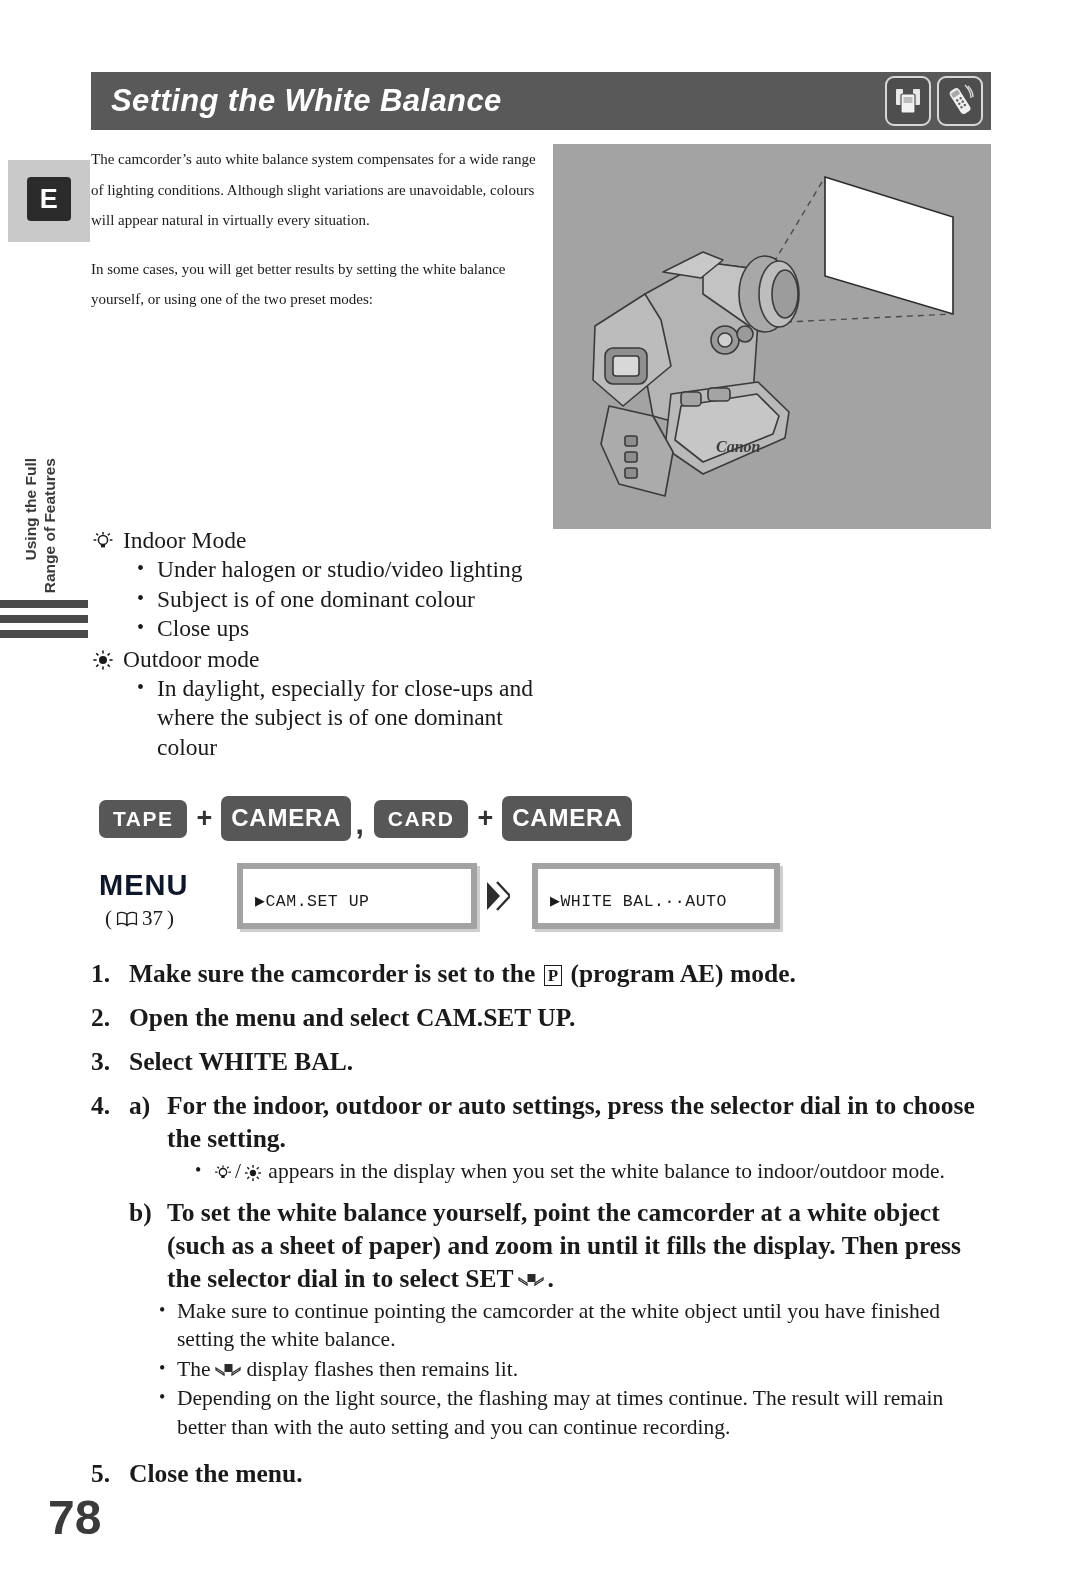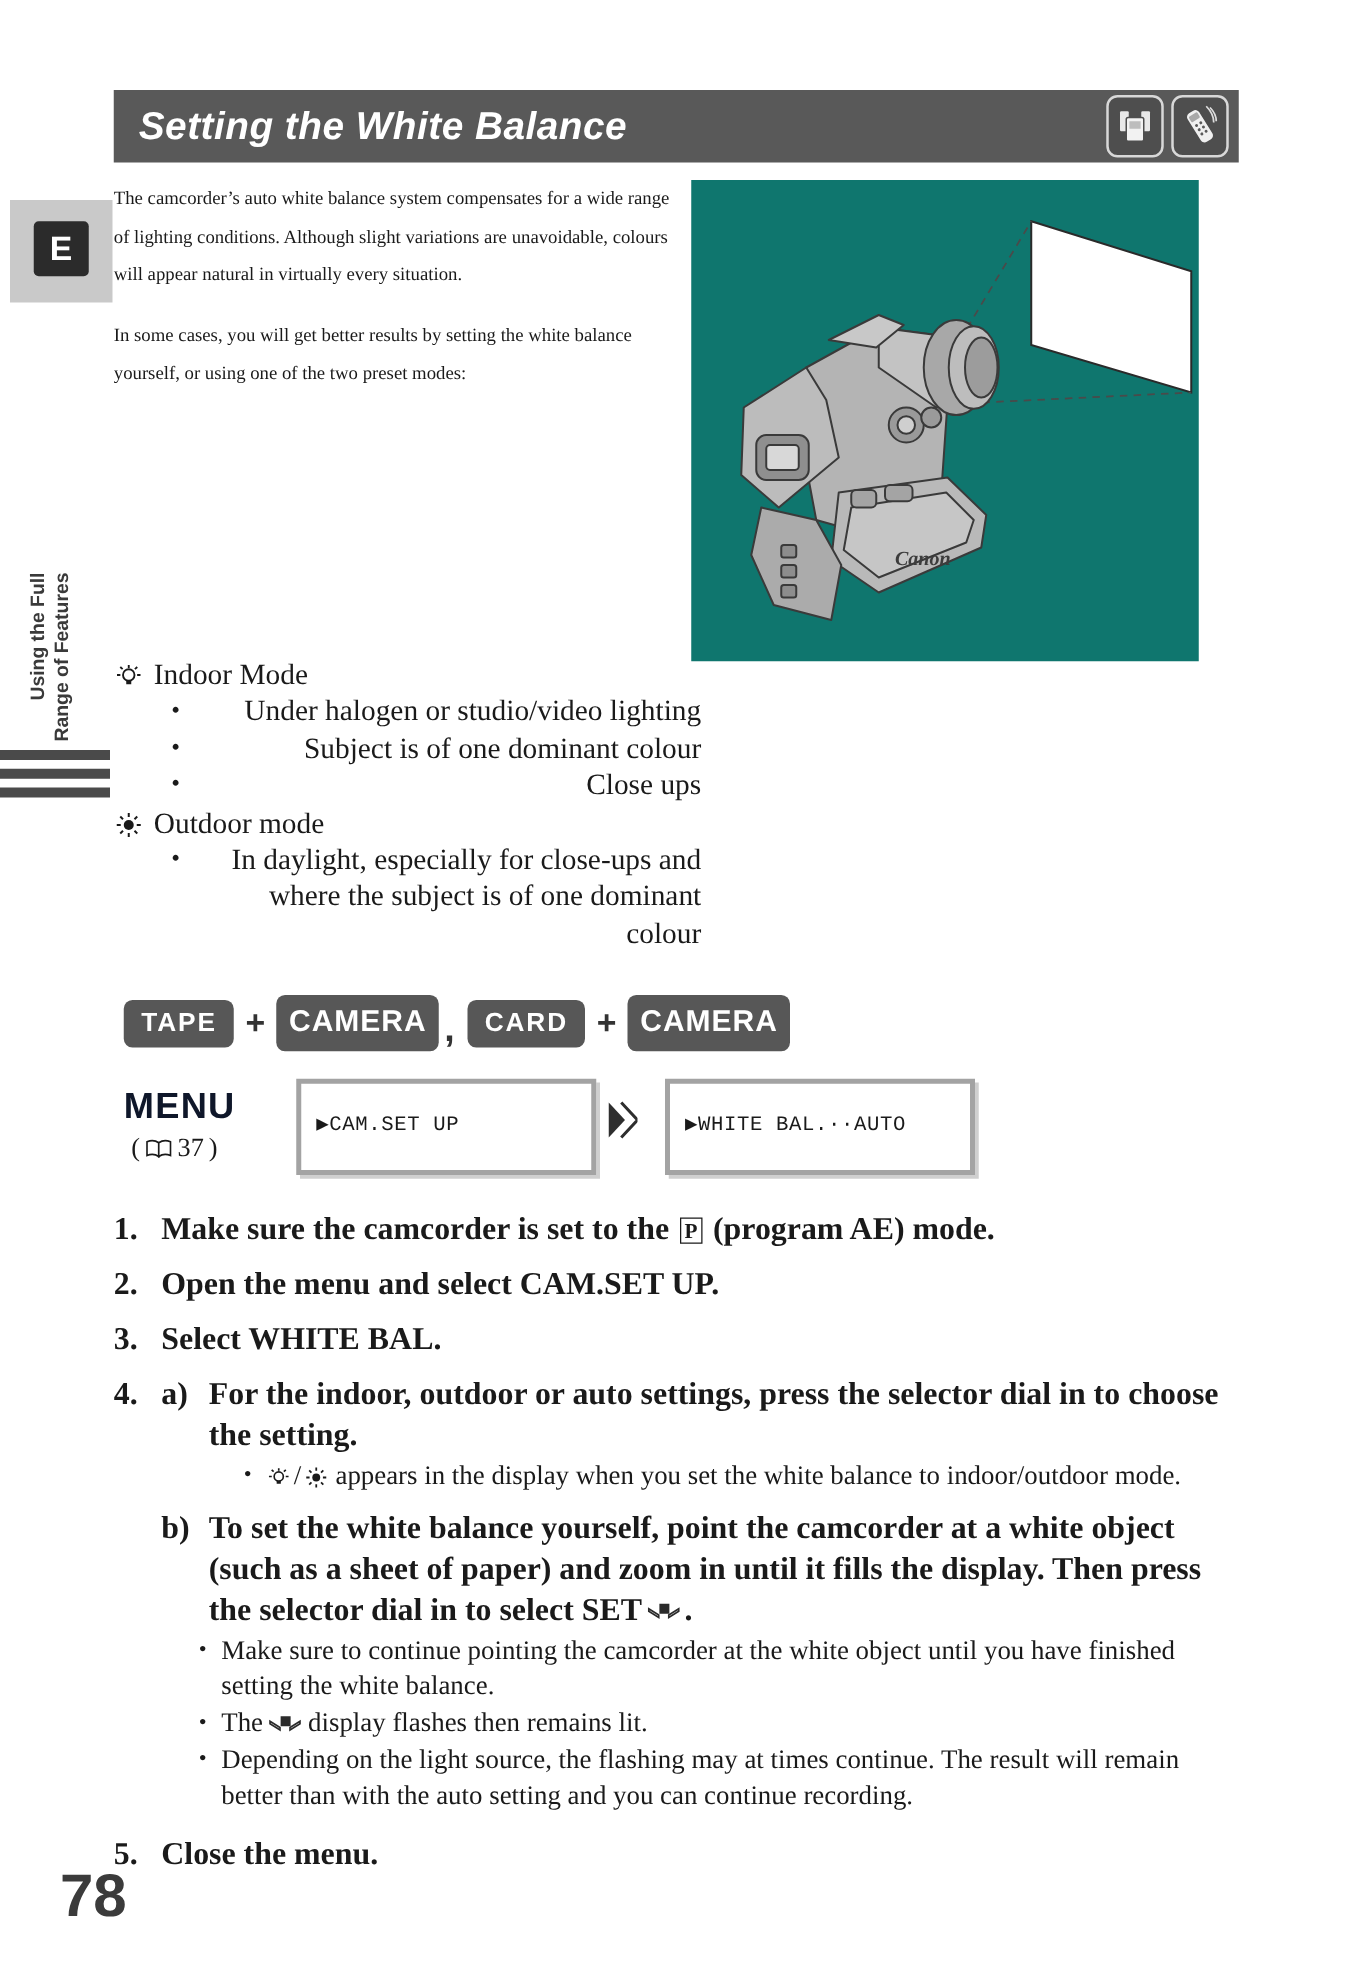--- a/index.html
+++ b/index.html
@@ -122,24 +122,24 @@
     display: flex;
     margin-top: 14px;
   }
   .intro-text { width: 452px; }
   .intro p {
     margin: 0 0 18px 0;
     font-size: 15px;
     line-height: 30.5px;
   }
   .figure {
-    width: 406px;
+    width: 438px;
     height: 385px;
     margin-left: 10px;
-    background: #0f766e;
+    background: #a3a3a3;
     position: relative;
     flex: none;
   }
 
   
   .modelist { margin-top: -4px; width: 470px; }
   .mode-row {
     display: flex;
     align-items: center;
     font-size: 23.5px;
@@ -149,21 +149,20 @@
     width: 32px;
     flex: none;
     text-align: center;
     padding-top: 2px;
   }
   .mode-label { }
   .sub-bullets {
     margin: 0 0 0 44px;
     padding: 0;
     list-style: none;
-    text-align: right;
   }
   .sub-bullets li {
     font-size: 23.5px;
     line-height: 29.5px;
     position: relative;
     padding-left: 22px;
   }
   .sub-bullets li::before {
     content: "\2022";
     position: absolute;
@@ -228,24 +227,24 @@
   }
   .menu-label .mref {
     font-size: 21px;
     margin-top: 4px;
     display: flex;
     align-items: center;
     gap: 4px;
     padding-left: 6px;
   }
   .lcd {
-    border: 4px solid #a3a3a3;
+    border: 6px solid #a3a3a3;
     background: #ffffff;
     width: 240px;
-    height: 77px;
+    height: 66px;
     position: relative;
     box-shadow: 3px 3px 0 #cfcfcf;
   }
   .lcd span {
     position: absolute;
     left: 12px; top: 22px;
     font-family: "Liberation Mono", monospace;
     font-size: 16.5px;
     letter-spacing: 0.5px;
     white-space: nowrap;

